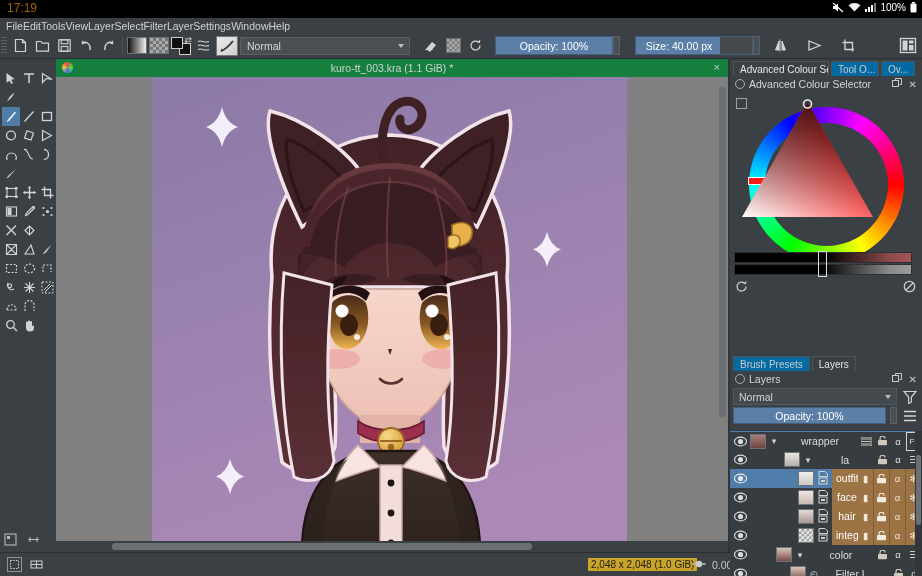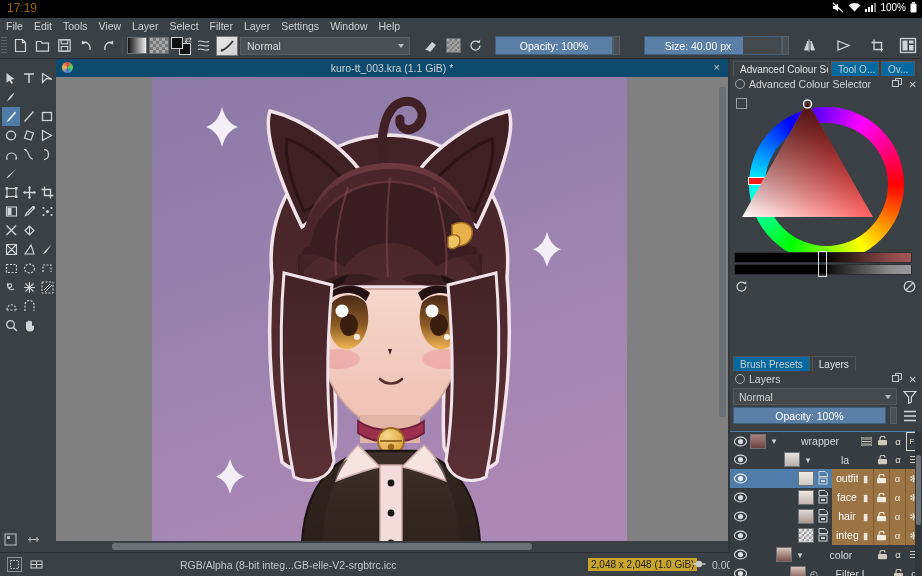--- a/index.html
+++ b/index.html
@@ -7,21 +7,21 @@
   body { font-family:"Liberation Sans", sans-serif; font-size:11px; color:#d4d4d4; }
 
   #app { position:relative; width:922px; height:576px; background:#31363b; }
 
   
   #statusbar { position:absolute; left:0; top:0; width:922px; height:18px; background:#000; }
   #statusbar .clock { position:absolute; left:7px; top:1px; font-size:12px; color:#a16207; }
   #statusbar .sysicons { position:absolute; right:5px; top:2px; display:flex; align-items:center; gap:4px; color:#fff; font-size:10px; }
 
   
-  #menubar { position:absolute; left:0; top:18px; width:922px; height:15px; background:#3b4045; display:flex; align-items:center; padding-left:6px; gap:11px; }
+  #menubar { position:absolute; left:0; top:18px; width:922px; height:15px; background:#3b4045; display:flex; align-items:center; padding-left:6px; }
   #menubar .mi { font-size:10.5px; color:#cfd2d4; white-space:nowrap; cursor:default; }
 
   
   #toolbar { position:absolute; left:0; top:33px; width:922px; height:26px; background:#3b4045; border-bottom:1px solid #2b2f33; display:flex; align-items:center; }
   .tb-grip { width:6px; height:18px; margin:0 2px 0 1px; background:
       repeating-linear-gradient(to bottom, #5c6166 0 1px, transparent 1px 3px); }
   .tb-btn { width:22px; height:22px; display:flex; align-items:center; justify-content:center; color:#c9cdd0; }
   .tb-sep { width:1px; height:18px; background:#4c5156; margin:0 3px; }
   .sw-grad { width:20px; height:17px; background:linear-gradient(to right,#111,#efefef); border:1px solid #6a6f74; }
   .sw-pat { width:20px; height:17px; border:1px solid #6a6f74;
@@ -41,21 +41,21 @@
 
   
   #toolbox { position:absolute; left:0; top:59px; width:56px; height:493px; background:#3b4045; }
   #tb-grid { display:grid; grid-template-columns:repeat(3,18px); gap:0; padding:10px 0 0 2px; }
   .tool { width:18px; height:19px; display:flex; align-items:center; justify-content:center; color:#d0d4d7; }
   .tool.active { background:#4f7ca8; }
   .tool svg { display:block; }
   #toolbox .bottomrow { position:absolute; left:4px; bottom:4px; display:flex; gap:10px; }
 
   
-  #tabbar { position:absolute; left:56px; top:59px; width:672px; height:18px; background:#0c4a6e; }
+  #tabbar { position:absolute; left:56px; top:59px; width:672px; height:18px; background:#15803d; }
   #tabbar .tabicon { position:absolute; left:6px; top:3px; width:11px; height:11px; border-radius:50%;
      background:conic-gradient(#e04b4b,#4be04b,#4b6fe0,#e0c24b,#e04b4b); }
   #tabbar .ttl { position:absolute; left:0; right:0; top:3px; text-align:center; font-size:10.5px; color:#cfd2d4; }
   #tabbar .close { position:absolute; right:8px; top:2px; font-size:11px; color:#c6cacd; }
   #canvaswrap { position:absolute; left:56px; top:77px; width:672px; height:475px; background:#808080; overflow:hidden; }
   #artwork { position:absolute; left:96px; top:0px; width:475px; height:475px; }
 
   
   #hscroll { position:absolute; left:56px; top:541px; width:672px; height:11px; background:#3b4045; }
   #hscroll .thumb { position:absolute; left:56px; top:2px; width:420px; height:7px; background:#6b7075; border-radius:3px; }
@@ -245,21 +245,21 @@
     </div>
 
     <div class="slider-box" style="width:118px;margin-left:9px;">
       <span>Opacity: 100%</span>
     </div>
     <div class="spin">
         <i></i>
         <i></i>
       </div>
 
-    <div class="slider-box" style="width:138px;margin-left:24px;background:linear-gradient(to right,#5b7fa6 0 72%, #44494e 72% 100%);">
+    <div class="slider-box" style="width:118px;margin-left:15px;background:linear-gradient(to right,#5b7fa6 0 72%, #44494e 72% 100%);">
       <span style="margin-right:30px">Size: 40.00 px</span>
     </div>
     <div class="spin">
         <i></i>
         <i></i>
       </div>
 
     <div class="tb-btn" style="margin-left:10px">
       <svg width="16" height="15" viewBox="0 0 16 15">
           <path d="M7 1.5v12M6 3L2.5 12h3.5zM9 3l3.5 9H9z" fill="#d0d4d7" stroke="#d0d4d7" stroke-width="1"></path>
@@ -653,21 +653,20 @@
       <svg width="9" height="9" viewBox="0 0 9 9">
           <rect x="0.5" y="0.5" width="8" height="8" fill="none" stroke="#c9cdd0" stroke-dasharray="1.6 1.2"></rect>
         </svg>
     </div>
     <div class="sl-icon" style="border:none;">
       <svg width="13" height="11" viewBox="0 0 13 11">
           <rect x="1" y="2" width="11" height="7" fill="none" stroke="#c9cdd0"></rect>
           <path d="M6.5 2v7M1 5.5h11" stroke="#c9cdd0"></path>
         </svg>
     </div>
-    <div id="sl-colorspace">RGB/Alpha (8-bit integ...GB-elle-V2-srgbtrc.icc</div>
     <div id="sl-dims">2,048 x 2,048 (1.0 GiB)</div>
     <div style="position:absolute;left:692px;">
       <svg width="14" height="14" viewBox="0 0 14 14">
           <circle cx="7" cy="7" r="3.2" fill="#c9cdd0"></circle>
           <path d="M0.5 7h3.3M10.2 7h3.3" stroke="#c9cdd0" stroke-width="1.4"></path>
         </svg>
     </div>
     <div id="sl-rot">0.00°</div>
     <div id="sl-zoom">63.7%</div>
     <div id="zoomslider">

